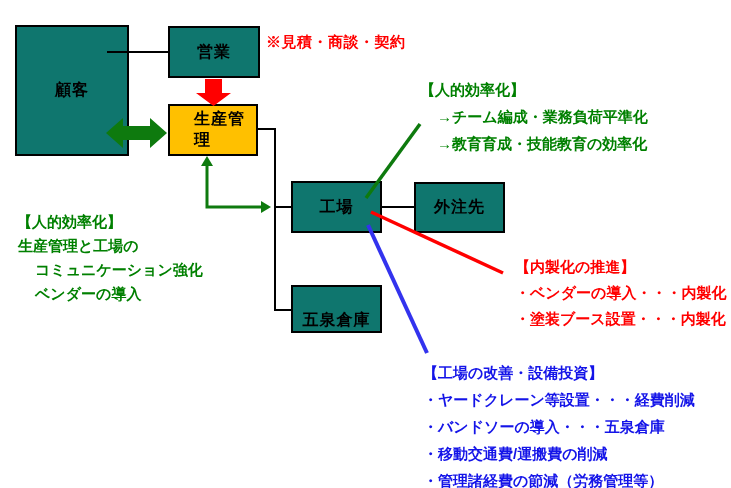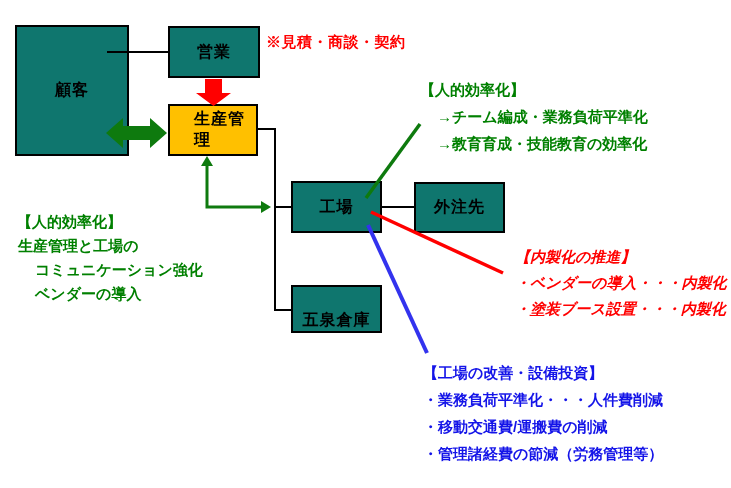--- a/index.html
+++ b/index.html
@@ -28,21 +28,21 @@
   }
   .note .t, .note .l { white-space:nowrap; }
   .red-text   { color:var(--red); }
   .green-text { color:var(--green); }
   .blue-text  { color:var(--blue-text); }
   .eff-right { left:420px; top:76px;  line-height:27px; }
   .eff-right .l { padding-left:17px; }
   .eff-left  { left:17px;  top:210px; line-height:24px; }
   .eff-left .l0 { padding-left:1px; }
   .eff-left .l1, .eff-left .l2 { padding-left:18px; }
-  .insourcing  { left:515px; top:244px; line-height:26px;font-style:italic; }
+  .insourcing  { left:515px; top:254px; line-height:26px; }
   .improvement { left:423px; top:359px; line-height:27px; }
   .sales-note  { left:266px; top:33px; letter-spacing:0.5px; }
 </style>
 </head>
 <body>
 
 <div class="canvas">
 
   <div class="box" style="left:15px; top:25px; width:114px; height:131px;">
     <span>顧客</span>
@@ -104,18 +104,19 @@
   </div>
 
   <div class="note red-text insourcing">
     <div class="t">【内製化の推進】</div>
     <div class="l">・ベンダーの導入・・・内製化</div>
     <div class="l">・塗装ブース設置・・・内製化</div>
   </div>
 
   <div class="note blue-text improvement">
     <div class="t">【工場の改善・設備投資】</div>
-    <div class="l">・業務負荷平準化・・・人件費削減</div>
+    <div class="l">・ヤードクレーン等設置・・・経費削減</div>
+    <div class="l">・バンドソーの導入・・・五泉倉庫</div>
     <div class="l">・移動交通費/運搬費の削減</div>
     <div class="l">・管理諸経費の節減（労務管理等）</div>
   </div>
 
 </div>
 
 </body></html>

